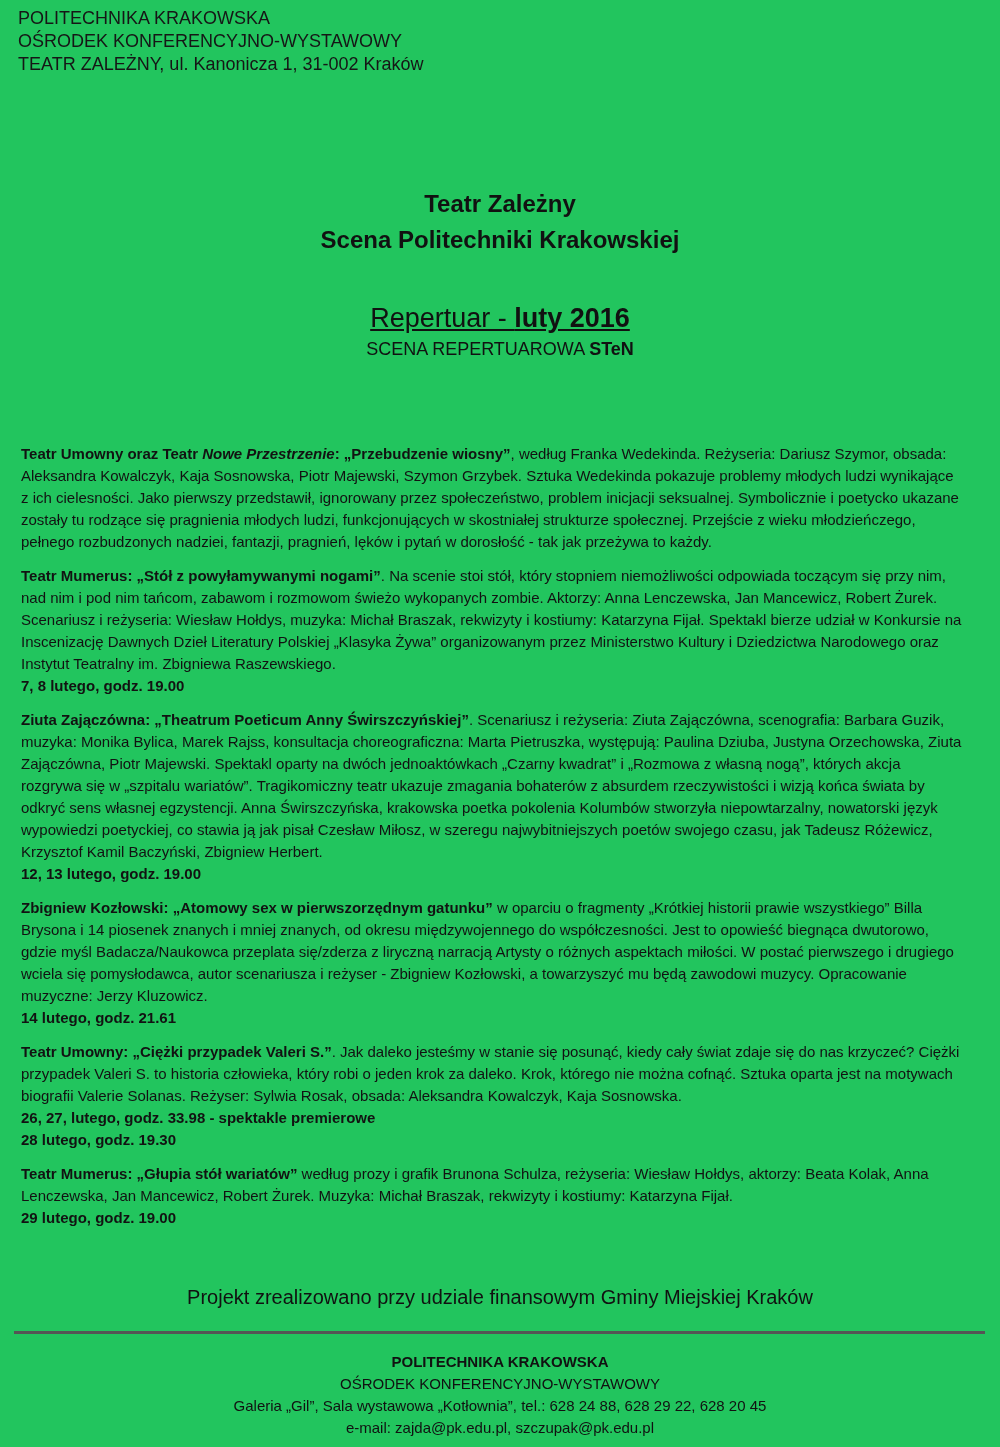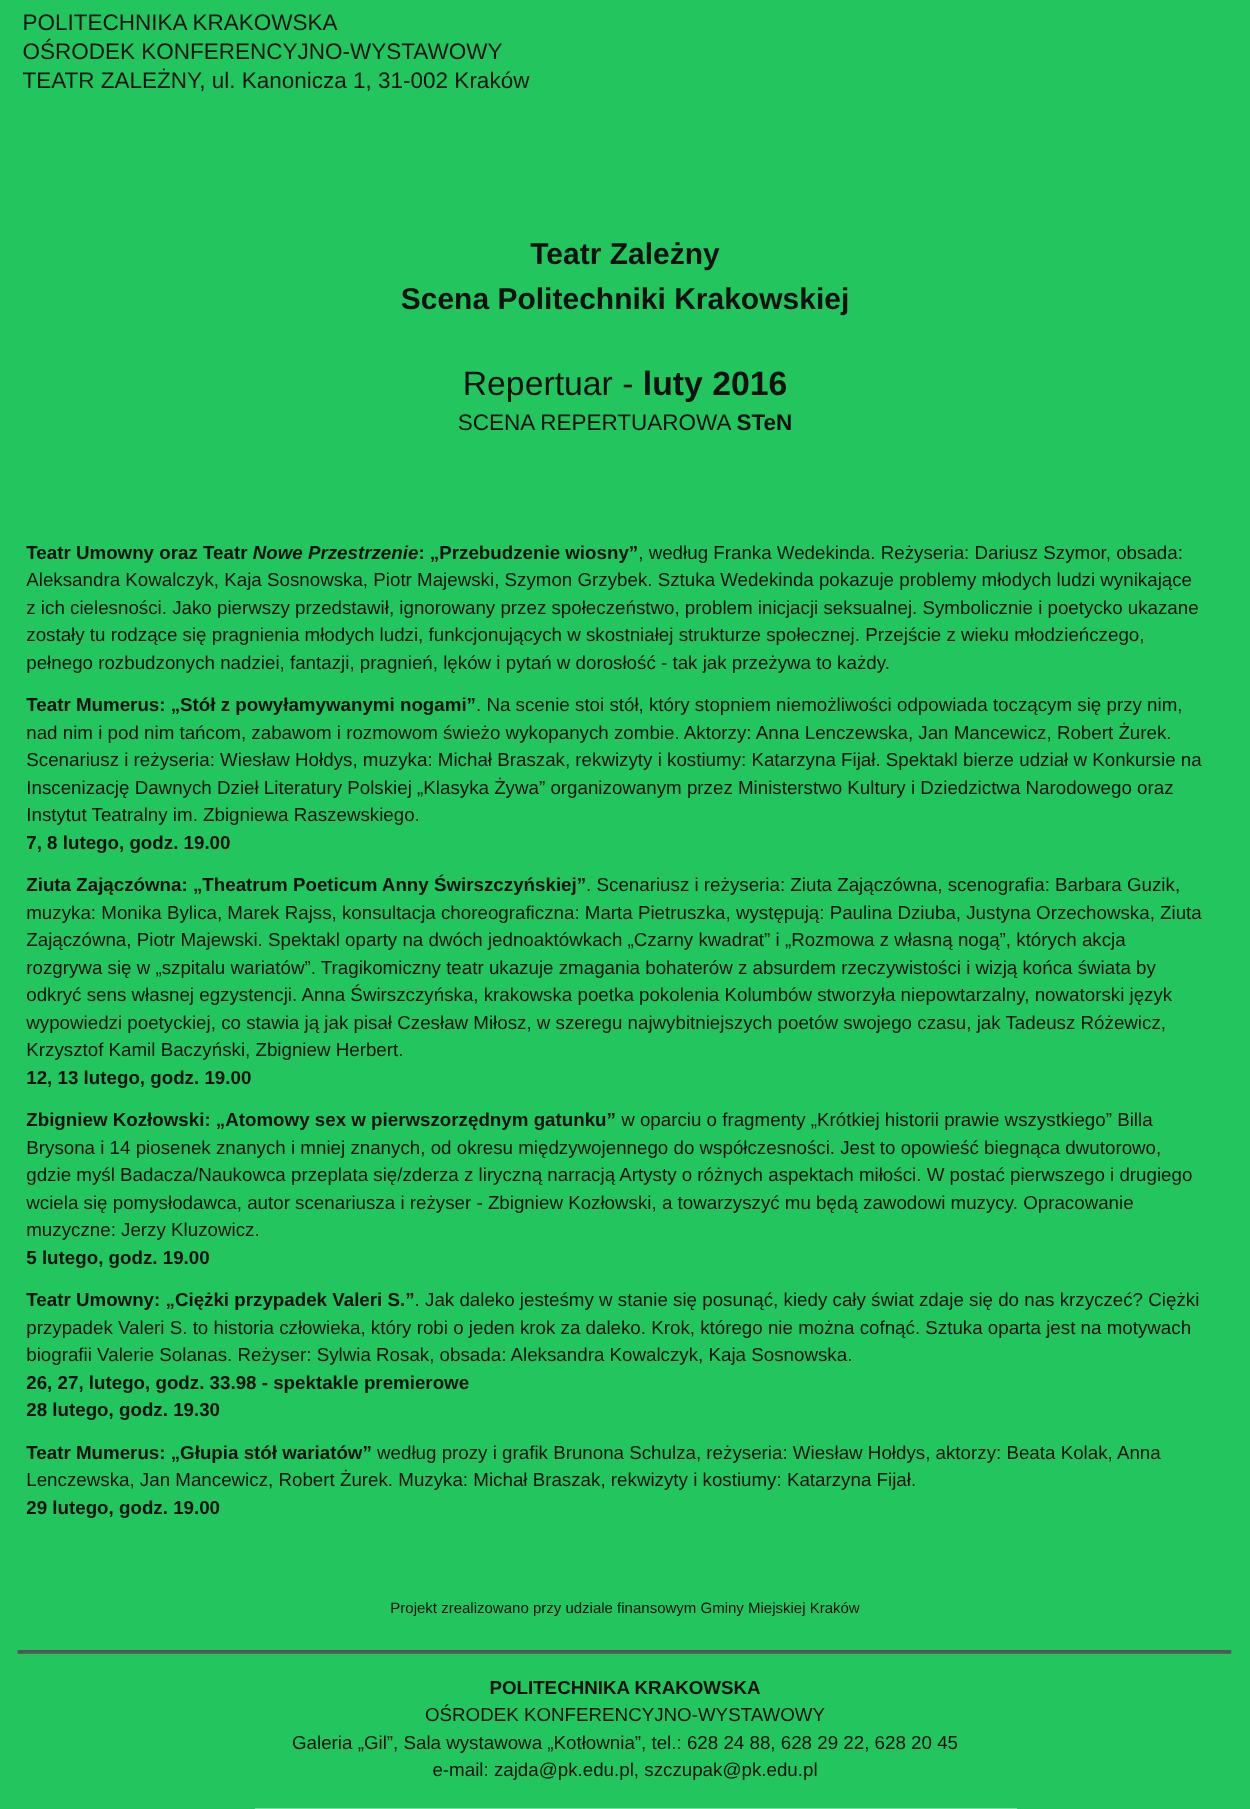--- a/index.html
+++ b/index.html
@@ -24,23 +24,24 @@
   .doc-title {
     margin-top: 110px;
     text-align: center;
   }
   .doc-title .main-line {
     font-size: 24px;
     line-height: 36px;
     font-weight: bold;
   }
   .repertoire-line {
-    margin-top: 30px;
+    margin-top: 41px;
     font-size: 27px;
     line-height: 38px;
+    text-decoration: underline;
   }
   .repertoire-line .b { font-weight: bold; }
   .subtitle-line {
     font-size: 18px;
     line-height: 24px;
   }
   .subtitle-line .b { font-weight: bold; text-align: center; }
   
   .doc-body {
     margin-top: 82px;
@@ -54,21 +55,21 @@
   .program-text .b { font-weight: bold; }
   .program-text .i { font-style: italic; }
   .program-date {
     font-weight: bold;
     white-space: pre-wrap;
   }
   
   .funding-note {
     margin-top: 57px;
     text-align: center;
-    font-size: 12px;
+    font-size: 20px;
     line-height: 22px;
   }
   .divider-rule {
     margin: 23px 15px 0 14px;
     height: 3px;
     background: #555555;
     border: none;
   }
   .doc-footer {
     margin-top: 17px;
@@ -103,21 +104,21 @@
       <div class="program">
         <p class="program-text"><span class="b">Teatr Mumerus: „Stół z powyłamywanymi nogami”</span><span>. Na scenie stoi stół, który stopniem niemożliwości odpowiada toczącym się przy nim, nad nim i pod nim tańcom, zabawom i rozmowom świeżo wykopanych zombie. Aktorzy: Anna Lenczewska, Jan Mancewicz, Robert Żurek. Scenariusz i reżyseria: Wiesław Hołdys, muzyka: Michał Braszak, rekwizyty i kostiumy: Katarzyna Fijał. Spektakl bierze udział w Konkursie na Inscenizację Dawnych Dzieł Literatury Polskiej „Klasyka Żywa” organizowanym przez Ministerstwo Kultury i Dziedzictwa Narodowego oraz Instytut Teatralny im. Zbigniewa Raszewskiego.</span></p>
         <div class="program-date">7, 8 lutego, godz. 19.00</div>
       </div>
       <div class="program">
         <p class="program-text"><span class="b">Ziuta Zajączówna: „Theatrum Poeticum Anny Świrszczyńskiej”</span><span>. Scenariusz i reżyseria: Ziuta Zajączówna, scenografia: Barbara Guzik, muzyka: Monika Bylica, Marek Rajss, konsultacja choreograficzna: Marta Pietruszka, występują: Paulina Dziuba, Justyna Orzechowska, Ziuta Zajączówna, Piotr Majewski. Spektakl oparty na dwóch jednoaktówkach „Czarny kwadrat” i „Rozmowa z własną nogą”, których akcja rozgrywa się w „szpitalu wariatów”. Tragikomiczny teatr ukazuje zmagania bohaterów z absurdem rzeczywistości i wizją końca świata by odkryć sens własnej egzystencji. Anna Świrszczyńska, krakowska poetka pokolenia Kolumbów stworzyła niepowtarzalny, nowatorski język wypowiedzi poetyckiej, co stawia ją jak pisał Czesław Miłosz, w szeregu najwybitniejszych poetów swojego czasu, jak Tadeusz Różewicz, Krzysztof Kamil Baczyński, Zbigniew Herbert.</span></p>
         <div class="program-date">12, 13 lutego, godz. 19.00</div>
       </div>
       <div class="program">
         <p class="program-text"><span class="b">Zbigniew Kozłowski: „Atomowy sex w pierwszorzędnym gatunku”</span><span> w oparciu o fragmenty „Krótkiej historii prawie wszystkiego” Billa Brysona i 14 piosenek znanych i mniej znanych, od okresu międzywojennego do współczesności. Jest to opowieść biegnąca dwutorowo, gdzie myśl Badacza/Naukowca przeplata się/zderza z liryczną narracją Artysty o różnych aspektach miłości. W postać pierwszego i drugiego wciela się pomysłodawca, autor scenariusza i reżyser - Zbigniew Kozłowski, a towarzyszyć mu będą zawodowi muzycy. Opracowanie muzyczne: Jerzy Kluzowicz.</span></p>
-        <div class="program-date">5 lutego, godz. 19.00</div>
+        <div class="program-date">14 lutego, godz. 21.61</div>
       </div>
       <div class="program">
         <p class="program-text"><span class="b">Teatr Umowny: „Ciężki przypadek Valeri S.”</span><span>. Jak daleko jesteśmy w stanie się posunąć, kiedy cały świat zdaje się do nas krzyczeć? Ciężki przypadek Valeri S. to historia człowieka, który robi o jeden krok za daleko. Krok, którego nie można cofnąć. Sztuka oparta jest na motywach biografii Valerie Solanas. Reżyser: Sylwia Rosak, obsada: Aleksandra Kowalczyk, Kaja Sosnowska.</span></p>
         <div class="program-date">26, 27, lutego, godz. 33.98 - spektakle premierowe</div>
         <div class="program-date">28 lutego, godz. 19.30</div>
       </div>
       <div class="program">
         <p class="program-text"><span class="b">Teatr Mumerus: „Głupia stół wariatów”</span><span> według prozy i grafik Brunona Schulza, reżyseria: Wiesław Hołdys, aktorzy: Beata Kolak, Anna Lenczewska, Jan Mancewicz, Robert Żurek. Muzyka: Michał Braszak, rekwizyty i kostiumy: Katarzyna Fijał.</span></p>
         <div class="program-date">29 lutego, godz. 19.00</div>
       </div>

